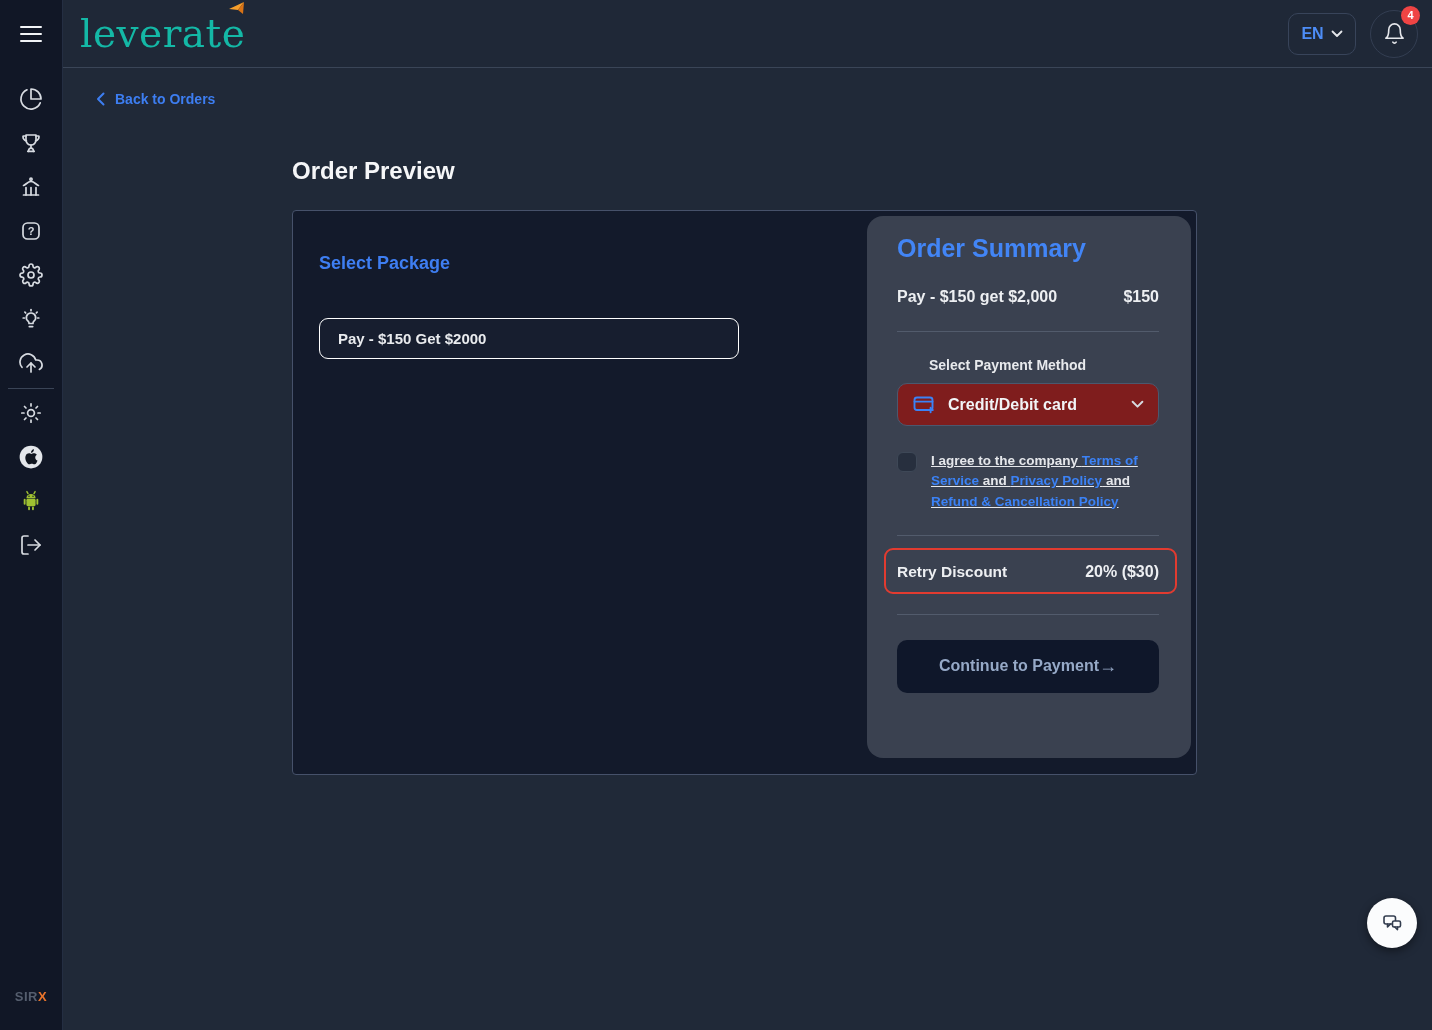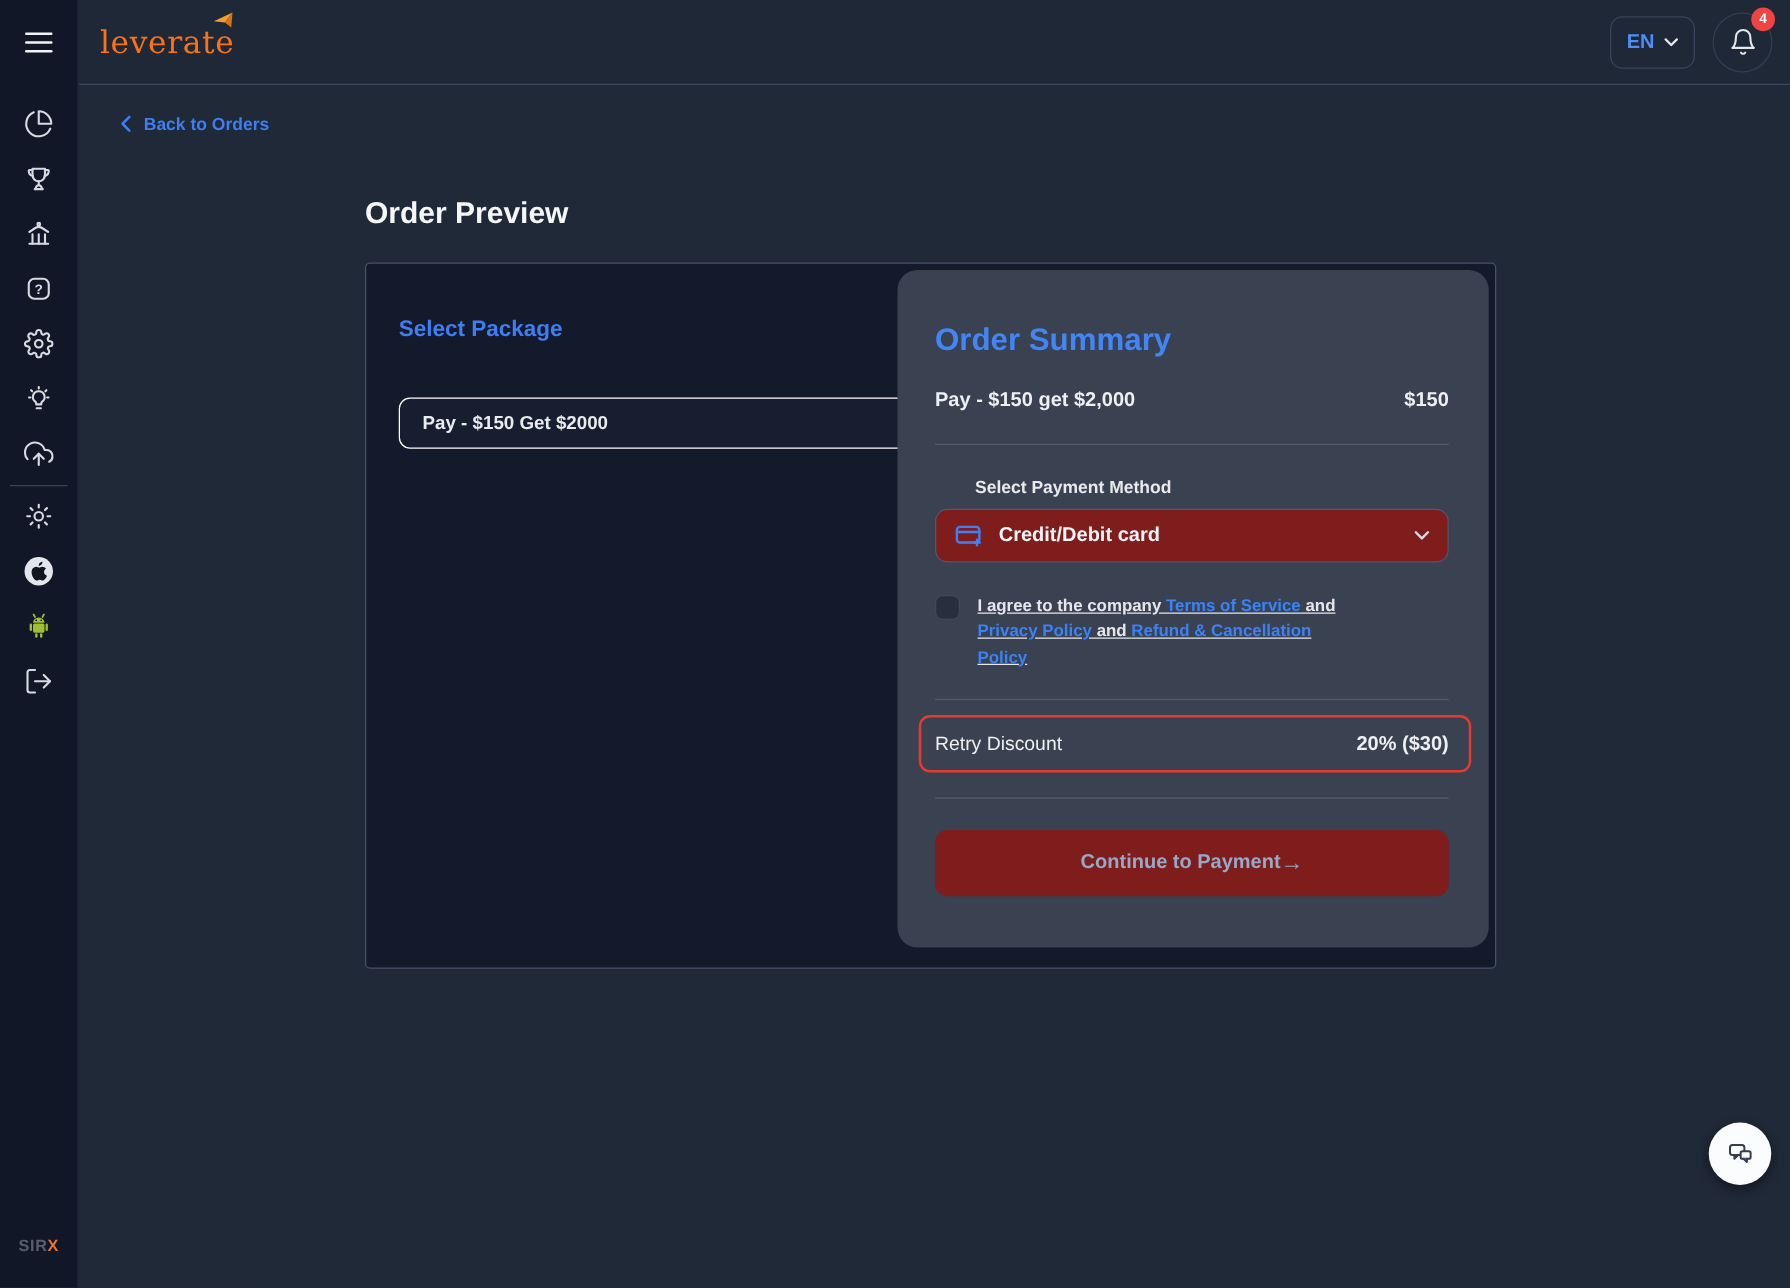--- a/index.html
+++ b/index.html
@@ -27,21 +27,21 @@
   .sidebar-foot { margin-top:auto; margin-bottom:26px; font-size:13px; font-weight:bold; letter-spacing:.5px; }
   .sidebar-foot .sirx-gray { color:#555E6E; }
   .sidebar-foot .sirx-x { color:#E8742C; }
 
   
   .header {
     position:absolute; left:63px; top:0; right:0; height:68px;
     background:#1F2837; border-bottom:1px solid #3A4557; z-index:5;
     display:flex; align-items:center;
   }
-  .logo { position:relative; margin-left:17px; font-family:"DejaVu Serif","Liberation Serif",serif; font-size:25px; color:#f97316; letter-spacing:.5px; }
+  .logo { position:relative; margin-left:17px; font-family:"DejaVu Serif","Liberation Serif",serif; font-size:39px; color:#14b8a6; letter-spacing:.5px; }
   .logo-mark { position:absolute; right:-4px; top:-11px; }
   .header-right { margin-left:auto; margin-right:14px; display:flex; align-items:center; gap:14px; }
   .lang-btn {
     width:68px; height:42px; border:1px solid #38445A; border-radius:10px;
     display:flex; align-items:center; justify-content:center; gap:7px; cursor:pointer; background:transparent;
   }
   .lang-btn .lang-label { color:#4D8DF7; font-size:16px; font-weight:bold; }
   .bell-btn {
     position:relative; width:48px; height:48px; border:1px solid #333E52; border-radius:50%;
     display:flex; align-items:center; justify-content:center; cursor:pointer;
@@ -63,48 +63,48 @@
   .panel-heading { position:absolute; left:26px; top:42px; font-size:18px; font-weight:bold; color:#3E7EF2; }
   .package-input {
     position:absolute; left:26px; top:107px; width:420px; height:41px;
     border:1px solid #ffffff; border-radius:9px; background:rgba(255,255,255,0.02);
     display:flex; align-items:center; padding:0 18px; cursor:pointer;
     font-size:15px; font-weight:600; color:#E9EBEE;
   }
 
   
   .summary {
-    position:absolute; top:5px; right:5px; bottom:16px; width:473px;
-    background:#3A4150; border-radius:16px; padding:40px 32px 26px 30px;
+    position:absolute; top:5px; right:5px; bottom:16px; width:324px;
+    background:#3A4150; border-radius:16px; padding:16px 32px 26px 30px;
   }
   .summary h2 { font-size:25px; font-weight:bold; color:#4285F6; margin:2px 0 25px; }
   .sum-row { display:flex; align-items:center; justify-content:space-between; }
   .sum-row .lbl { font-size:16px; font-weight:bold; color:#EDEFF2; }
   .sum-row .amt { font-size:16px; font-weight:bold; color:#EDEFF2; }
   .divider { border:none; border-top:1px solid #525B6C; margin:25px 0; }
   .pm-label { font-size:14px; font-weight:bold; color:#E8EAED; margin-bottom:10px;margin-left:32px; }
   .select-box {
     height:43px; background:#7f1d1d; border:1px solid #4B586E; border-radius:10px;
     display:flex; align-items:center; padding:0 14px; cursor:pointer;
   }
   .select-box .sel-text { margin-left:12px; font-size:16px; font-weight:bold; color:#F2F4F6; }
   .select-box .sel-chev { margin-left:auto; color:#D7DBE1; }
   .terms { display:flex; margin-top:25px; }
   .checkbox { flex:0 0 auto; width:20px; height:20px; background:#272F3E; border:1px solid #3E4857; border-radius:6px; margin-top:1px; cursor:pointer; }
   .terms-text { margin-left:14px; width:302px; font-size:13.5px; font-weight:600; line-height:1.5; color:#E5E7EB;text-decoration:underline; }
   .terms-text a { color:#3B82F6; text-decoration:none; cursor:pointer; }
   .div-tight { margin:23px 0 19px; }
   .discount-row { position:relative; display:flex; align-items:center; justify-content:space-between; padding:8px 0; }
-  .discount-row .lbl { font-size:15.5px; font-weight:400; color:#EDEFF2; }
+  .discount-row .lbl { font-size:15.5px; font-weight:700; color:#EDEFF2; }
   .discount-row .amt { font-size:16px; font-weight:bold; color:#EDEFF2; }
   .red-box { position:absolute; left:-13px; right:-18px; top:-7px; bottom:-5px; border:2px solid #E23B30; border-radius:9px; pointer-events:none; }
   .total-row { margin-top:7px; }
   .total-row .lbl, .total-row .amt { font-size:15.5px; font-weight:bold; }
   .continue-btn {
-    width:100%; height:53px; margin-top:1px; border:none; border-radius:10px; background:#7f1d1d;
+    width:100%; height:53px; margin-top:1px; border:none; border-radius:10px; background:#0f172a;
     color:#96A9C7; font-family:inherit; font-size:16px; font-weight:bold; cursor:pointer;
     display:flex; align-items:center; justify-content:center; gap:0;
   }
   .continue-btn .arrow { font-size:18px; font-weight:normal; }
 
   
   .chat-btn {
     position:absolute; left:1367px; top:898px; width:50px; height:50px; border-radius:50%;
     background:#FBFCFD; box-shadow:0 3px 10px rgba(0,0,0,.45);
     display:flex; align-items:center; justify-content:center; cursor:pointer; z-index:10;

